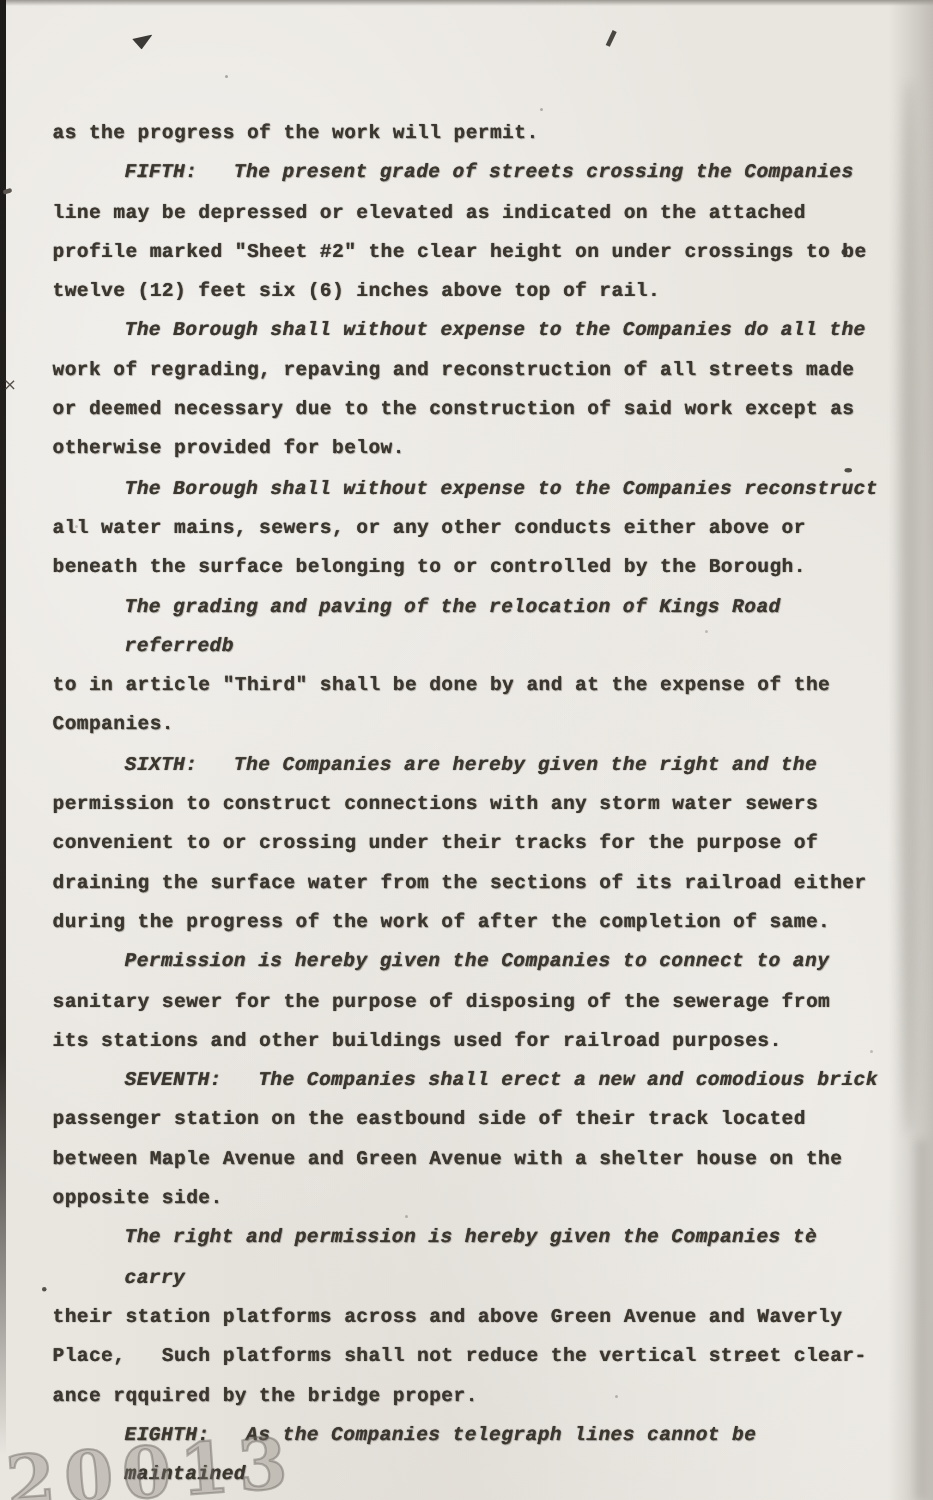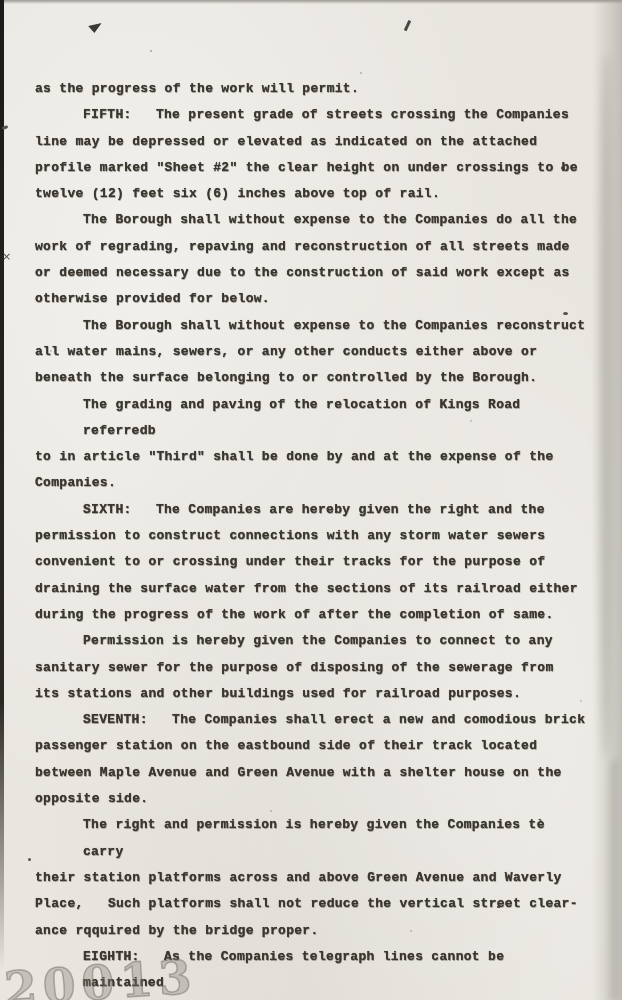--- a/index.html
+++ b/index.html
@@ -52,21 +52,21 @@
     width: 552px;
     font-size: 13px;
     line-height: 26.3px;
     font-weight: bold;
     letter-spacing: 0.3px;
     color: #3b372f;
     text-shadow: 0 0 0.7px rgba(55,50,44,0.85), 0.5px 0.5px 0.6px rgba(55,50,44,0.35);
     white-space: pre-wrap;
   }
   .line { min-height: 26.3px; }
-  .line.indent { padding-left: 48px; }
+  .line.indent { padding-left: 48px; font-style: italic; }
   
   .stamp {
     position: absolute;
     left: 4px;
     bottom: -10px;
     font-family: "DejaVu Serif", serif;
     font-weight: bold;
     font-size: 47px;
     letter-spacing: 6px;
     color: rgba(128,123,115,0.34);

